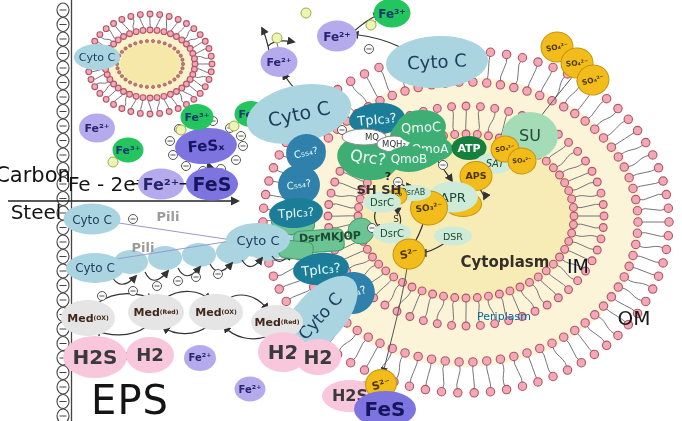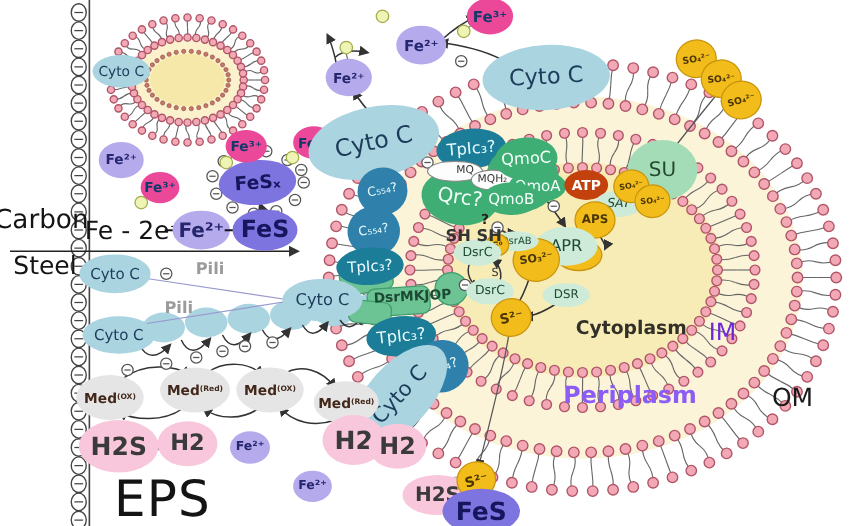--- a/index.html
+++ b/index.html
@@ -8,24 +8,24 @@
   #bg{position:absolute;left:0;top:0;}
   .lbl{position:absolute;transform:translate(-50%,-50%);white-space:nowrap;z-index:5;}
   .node{display:flex;align-items:center;justify-content:center;border-radius:50%;text-align:center;line-height:1;}
   .cytc{background:#a9d4e0;color:#1d3b5a;}
   .teal{background:#1b7d98;color:#eafcff;}
   .bluec{background:#2f81ab;color:#eafcff;}
   .green{background:#3fae74;color:#f2fff8;}
   .greenl{background:#cdebd8;color:#1d4a33;}
   .sugreen{background:#a5dcb8;color:#234a30;}
   .gold{background:#f2bc1b;color:#4a3505;border:1px solid #c8940d;font-weight:bold;}
-  .red{background:#c2410c;color:#fff;font-weight:bold;text-align:right;}
+  .red{background:#15803d;color:#fff;font-weight:bold;text-align:right;}
   .purple{background:#7d74e0;color:#16165e;font-weight:bold;}
   .purplel{background:#b5aaec;color:#26266e;font-weight:bold;}
-  .feblue{background:#ec4899;color:#123a6b;font-weight:bold;}
+  .feblue{background:#22c55e;color:#123a6b;font-weight:bold;}
   .pink{background:#f9c7dc;color:#3a3a3a;font-weight:bold;}
   .orange{background:#e5e5e5;color:#42281a;font-weight:bold;}
   .whitee{background:#fdfdfd;border:1px solid #888;color:#333;}
   .txt{color:#141414;}
   .gray{color:#9b9b9b;font-weight:bold;}
   .sub{font-size:0.55em;vertical-align:-0.35em;}
   .wm{color:#c9c9c9;}
 </style>
 </head>
 <body>
@@ -1056,22 +1056,22 @@
 <div class="lbl node gold" style="left:409px;top:254px;width:31px;height:29px;font-size:11px;transform:translate(-50%,-50%) rotate(-12deg);">S²⁻</div>
 
 <div class="lbl node sugreen" style="left:530px;top:136px;width:56px;height:48px;font-size:16px;">SU</div>
 <div class="lbl node gold" style="left:557px;top:47px;width:31px;height:29px;font-size:7.5px;transform:translate(-50%,-50%) rotate(-10deg);">SO₄²⁻</div>
 <div class="lbl node gold" style="left:577px;top:63px;width:31px;height:29px;font-size:7.5px;transform:translate(-50%,-50%) rotate(-5deg);">SO₄²⁻</div>
 <div class="lbl node gold" style="left:593px;top:80px;width:31px;height:29px;font-size:7.5px;transform:translate(-50%,-50%) rotate(-15deg);">SO₄²⁻</div>
 <div class="lbl node gold" style="left:505px;top:149px;width:27px;height:25px;font-size:6.5px;transform:translate(-50%,-50%) rotate(-10deg);">SO₄²⁻</div>
 <div class="lbl node gold" style="left:522px;top:161px;width:27px;height:25px;font-size:6.5px;transform:translate(-50%,-50%) rotate(-5deg);">SO₄²⁻</div>
 
 <div class="lbl" style="left:505px;top:262px;font-size:15px;font-weight:600;color:#33302a;text-align:center;">Cytoplasm</div>
-<div class="lbl" style="left:578px;top:266px;font-size:19px;color:#6d28d9;">IM</div>
-<div class="lbl" style="left:504px;top:316px;font-size:19px;font-weight:700;color:#8b5cf6;">Periplasm</div>
+<div class="lbl" style="left:578px;top:266px;font-size:19px;color:#0f172a;">IM</div>
+<div class="lbl" style="left:504px;top:316px;font-size:11px;font-weight:400;color:#0369a1;">Periplasm</div>
 <div class="lbl" style="left:634px;top:318px;font-size:20px;color:#1a1a1a;">OM</div>
 
 <div class="lbl node orange" style="left:88px;top:318px;width:54px;height:36px;font-size:11px;">
       <span>Med</span>
       <span class="sub">(OX)</span>
     </div>
 <div class="lbl node orange" style="left:156px;top:312px;width:56px;height:36px;font-size:11px;">
       <span>Med</span>
       <span class="sub">(Red)</span>
     </div>

